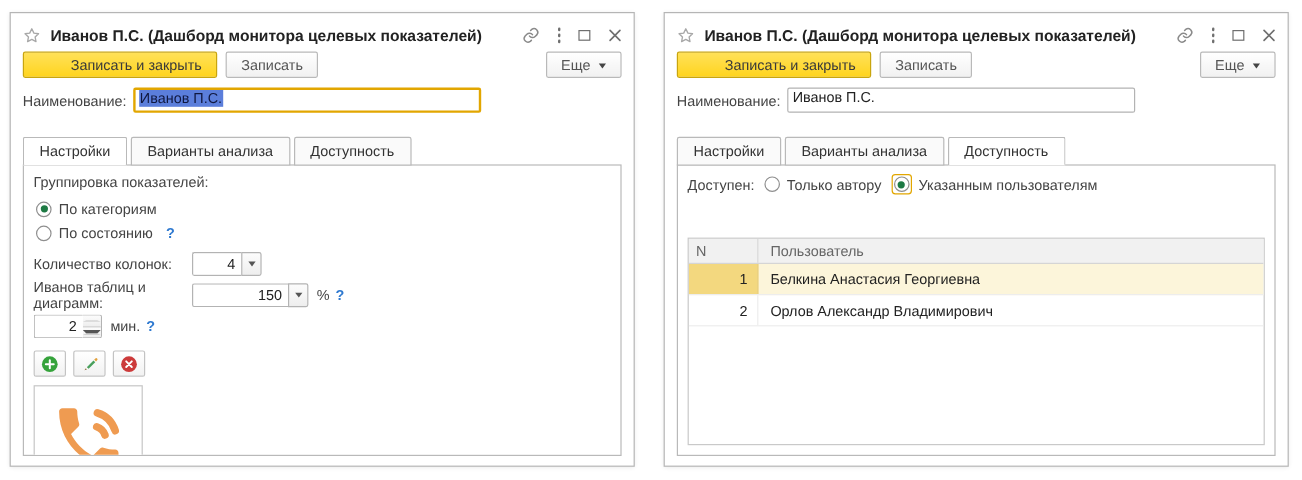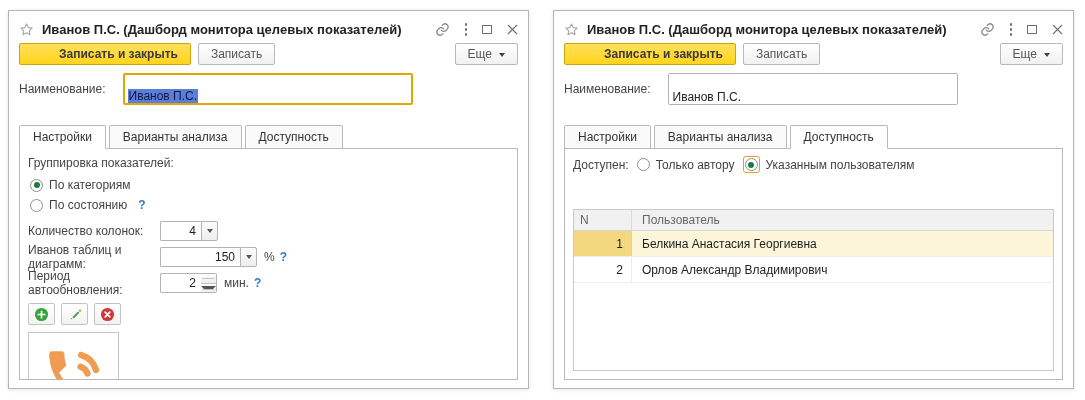--- a/index.html
+++ b/index.html
@@ -20,30 +20,30 @@
   .tb-btn { display:inline-flex; align-items:center; justify-content:center; cursor:default; }
   .kebab { display:inline-flex; flex-direction:column; gap:2.5px; }
   .kebab i { width:2.5px; height:2.5px; border-radius:50%; background:#6f6f6f; }
   .maxbox { width:10px; height:9px; border:1.4px solid #6f6f6f; display:inline-block; }
 
   
   .cmdbar { display:flex; align-items:center; gap:7px; padding:4px 10px 6px 10px; }
   .btn { height:22px; font-size:12px; font-family:inherit; color:#555; padding:0 12px;
          background:linear-gradient(#ffffff,#f1f1f1); border:1px solid #b9b9b9; border-radius:2px; cursor:default; }
   .btn.primary { background:linear-gradient(#ffe159, var(--accent-yellow,#ffd41e));
-                 border:1px solid #c9a50e; color:#3a3a3a; font-weight:bold;padding-left:39px; }
+                 border:1px solid #c9a50e; color:#3a3a3a; font-weight:normal;padding-left:39px; }
   .spacer { flex:1; }
   .caret { display:inline-block; width:0; height:0; border-left:3.5px solid transparent;
            border-right:3.5px solid transparent; border-top:4px solid #444; margin-left:7px; vertical-align:middle; }
 
   
   .field-row { display:flex; align-items:center; padding:2px 10px 6px 10px; font-size:12px; color:#444; }
   .field-row label { margin-right:5px; white-space:nowrap; }
-  .text-input { height:32px; width:290px; border:1px solid #b3b3b3; border-radius:2px;
-                background:#fff; font-size:12px; color:#222; display:flex; align-items:flex-end; padding:0 4px;margin-left:12px; }
+  .text-input { height:21px; width:290px; border:1px solid #b3b3b3; border-radius:2px;
+                background:#fff; font-size:12px; color:#222; display:flex; align-items:flex-start; padding:0 4px; }
   .text-input.focused { border:2px solid var(--focus-border,#e2a600); padding:0 3px; }
   .selected-text { background:var(--selection-blue,#5b7edb); color:#101840; padding:0 1px; }
 
   
   .tabs { display:flex; padding:0 10px; margin-bottom:-1px; position:relative; z-index:2; margin-top:14px; }
   .tab { font-size:12px; color:#333; padding:4px 13px 4px 13px; background:#fafafa;
          border:1px solid #b9b9b9; border-radius:2px 2px 0 0; margin-right:3px; cursor:default; }
   .tab.active { background:#fff; border-bottom-color:#fff; }
 
   .panel { flex:1; border:1px solid #b9b9b9; margin:0 10px 8px 10px; background:#fff;
@@ -196,21 +196,20 @@
           <div class="combo-input w78">150</div>
           <div class="combo-btn">
               <span class="tri-down"></span>
             </div>
         </div>
         <span class="unit">%</span>
         <span class="help">?</span>
       </div>
 
       <div class="form-row">
-        <label>Период автообновления:</label>
         <div class="combo">
           <div class="combo-input w40">2</div>
           <div class="spin">
             <span>
                 <span class="tri-up-s"></span>
               </span>
             <span>
                 <span class="tri-down-s"></span>
               </span>
           </div>

